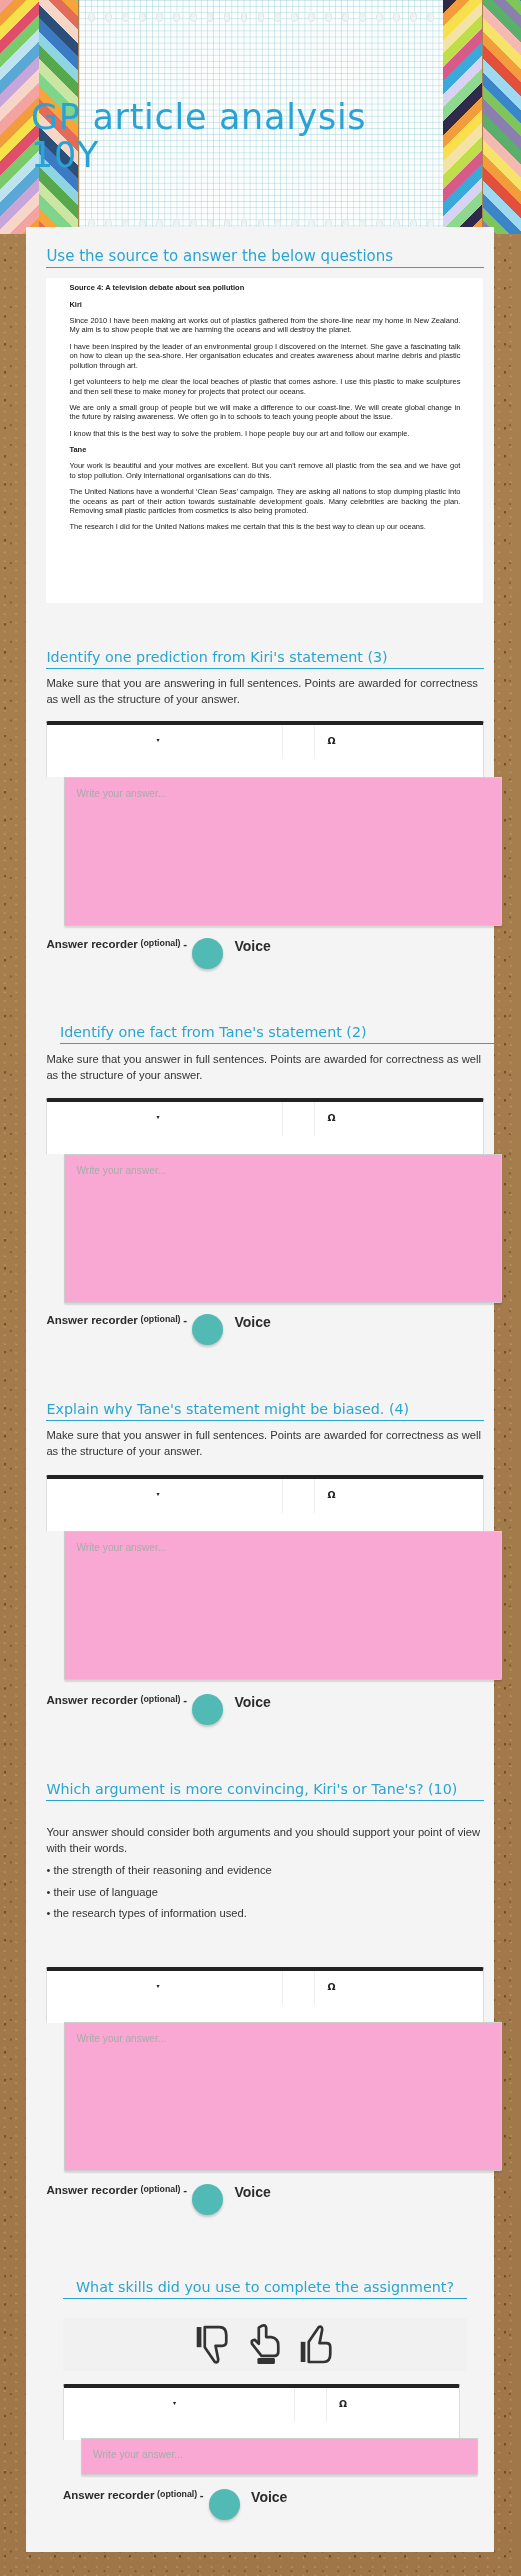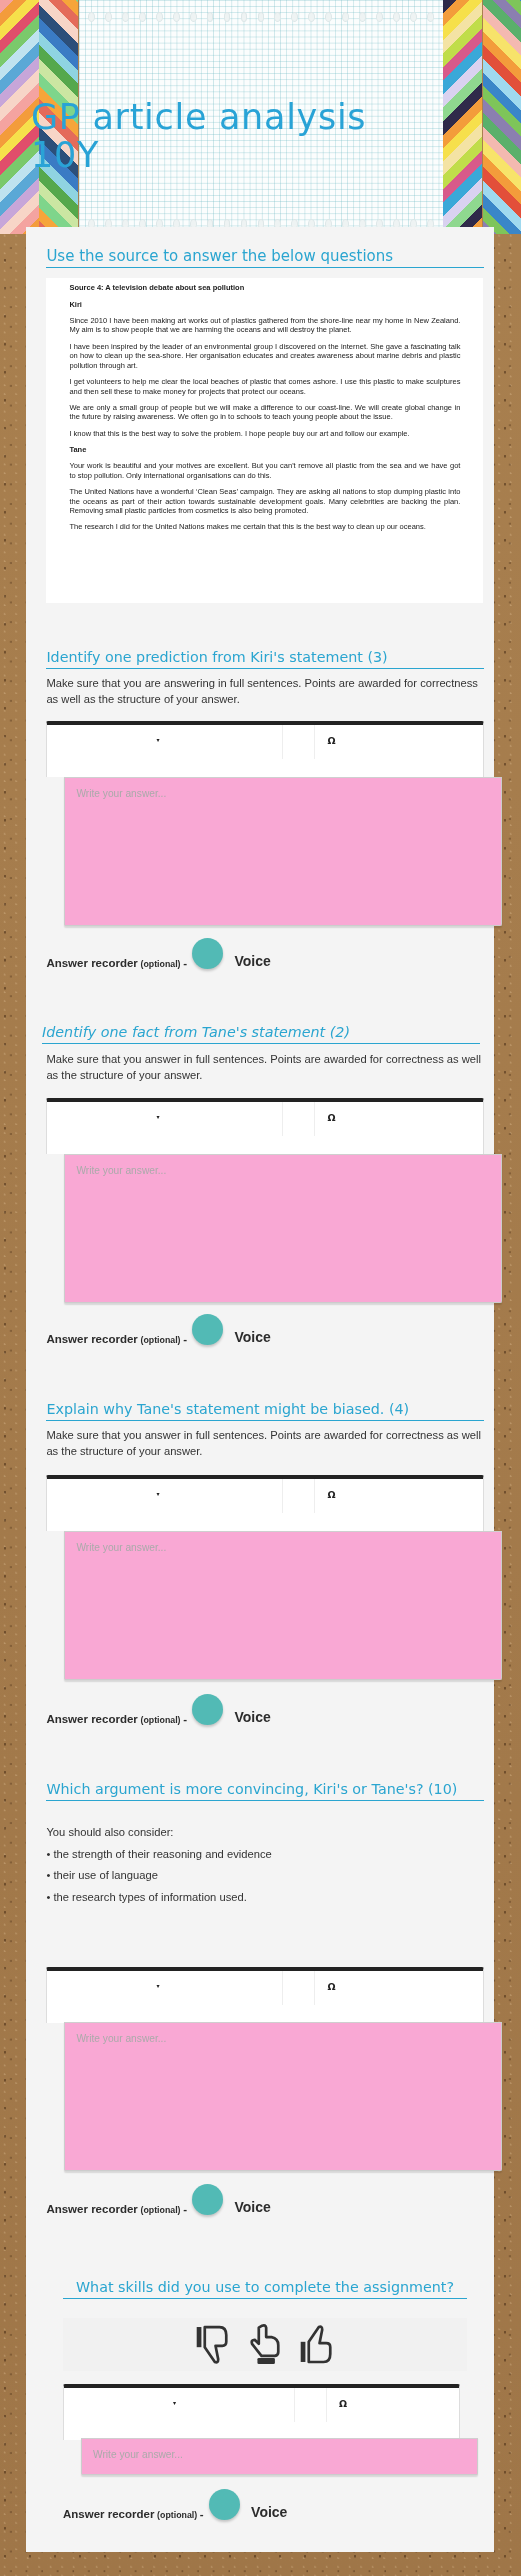--- a/index.html
+++ b/index.html
@@ -77,21 +77,21 @@
     position: absolute; left: 20.4px; width: 438px; background: #f9a8d4;
     border: 0.7px solid #ccc; border-top: 1.4px solid #cfcfcf;
     box-shadow: 0 1.4px 1.4px rgba(0,0,0,0.12); border-radius: 0 0 2px 2px; margin-left: 18px;
   }
   .answer textarea {
     width: 100%; height: 100%; border: none; outline: none; resize: none; background: transparent;
     padding: 9.5px 11px; font-family: "Liberation Sans", sans-serif; font-size: 10.2px; color: #333;
   }
   .answer textarea::placeholder { color: #aaa; }
 
-  .recorder { position: absolute; left: 20.4px; height: 31px; display: flex; align-items: flex-end; }
+  .recorder { position: absolute; left: 20.4px; height: 31px; display: flex; align-items: flex-start; }
   .rec-label { font-weight: bold; font-size: 11.5px; color: #2c2c2c; }
   .rec-opt { font-weight: bold; font-size: 8.8px; color: #2c2c2c; margin-left: 2.7px; }
   .rec-dash { font-weight: bold; font-size: 11.5px; color: #2c2c2c; margin-left: 2.7px; }
   .rec-btn {
     width: 31px; height: 31px; border-radius: 50%; background: #52bab5; margin-left: 5.4px;
     box-shadow: 0 2px 2.7px rgba(0,0,0,0.2); border: none; cursor: pointer;
   }
   .rec-voice { font-weight: bold; font-size: 14px; color: #2c2c2c; margin-left: 11px; }
 
   .thumbs { position: absolute; left: 53px; top: 2093px; width: 299px; height: 53px; background: #f1f1f1; display: flex; justify-content: center; align-items: center; gap: 15px; }
@@ -191,21 +191,21 @@
     <textarea placeholder="Write your answer..." style=""></textarea>
   </div>
   <div class="recorder" style="top:711px;">
     <span class="rec-label">Answer recorder</span>
     <span class="rec-opt">(optional)</span>
     <span class="rec-dash">-</span>
     <button class="rec-btn"></button>
     <span class="rec-voice">Voice</span>
   </div>
 
-  <div class="heading" style="left:16px; top:798px; width:438px;font-style:italic;">Identify one fact from Tane's statement (2)</div>
+  <div class="heading" style="left:34px; top:798px; width:438px;">Identify one fact from Tane's statement (2)</div>
   <div class="desc" style="top:824px;">
     <p>Make sure that you answer in full sentences. Points are awarded for correctness as well as the structure of your answer.</p>
   </div>
   <div class="toolbar" style="top:871px;">
     <div class="tb-select">
       <span class="tb-caret">▾</span>
     </div>
     <div class="tb-blank"></div>
     <span class="tb-omega">Ω</span>
   </div>
@@ -237,21 +237,21 @@
   <div class="recorder" style="top:1467px;">
     <span class="rec-label">Answer recorder</span>
     <span class="rec-opt">(optional)</span>
     <span class="rec-dash">-</span>
     <button class="rec-btn"></button>
     <span class="rec-voice">Voice</span>
   </div>
 
   <div class="heading" style="left:20.4px; top:1555px; width:438px;">Which argument is more convincing, Kiri's or Tane's? (10)</div>
   <div class="desc" style="top:1597px;">
-    <p>You should also consider:</p>
+    <p>Your answer should consider both arguments and you should support your point of view with their words.</p>
     <p>• the strength of their reasoning and evidence</p>
     <p>• their use of language</p>
     <p>• the research types of information used.</p>
   </div>
   <div class="toolbar" style="top:1740px;">
     <div class="tb-select">
       <span class="tb-caret">▾</span>
     </div>
     <div class="tb-blank"></div>
     <span class="tb-omega">Ω</span>

